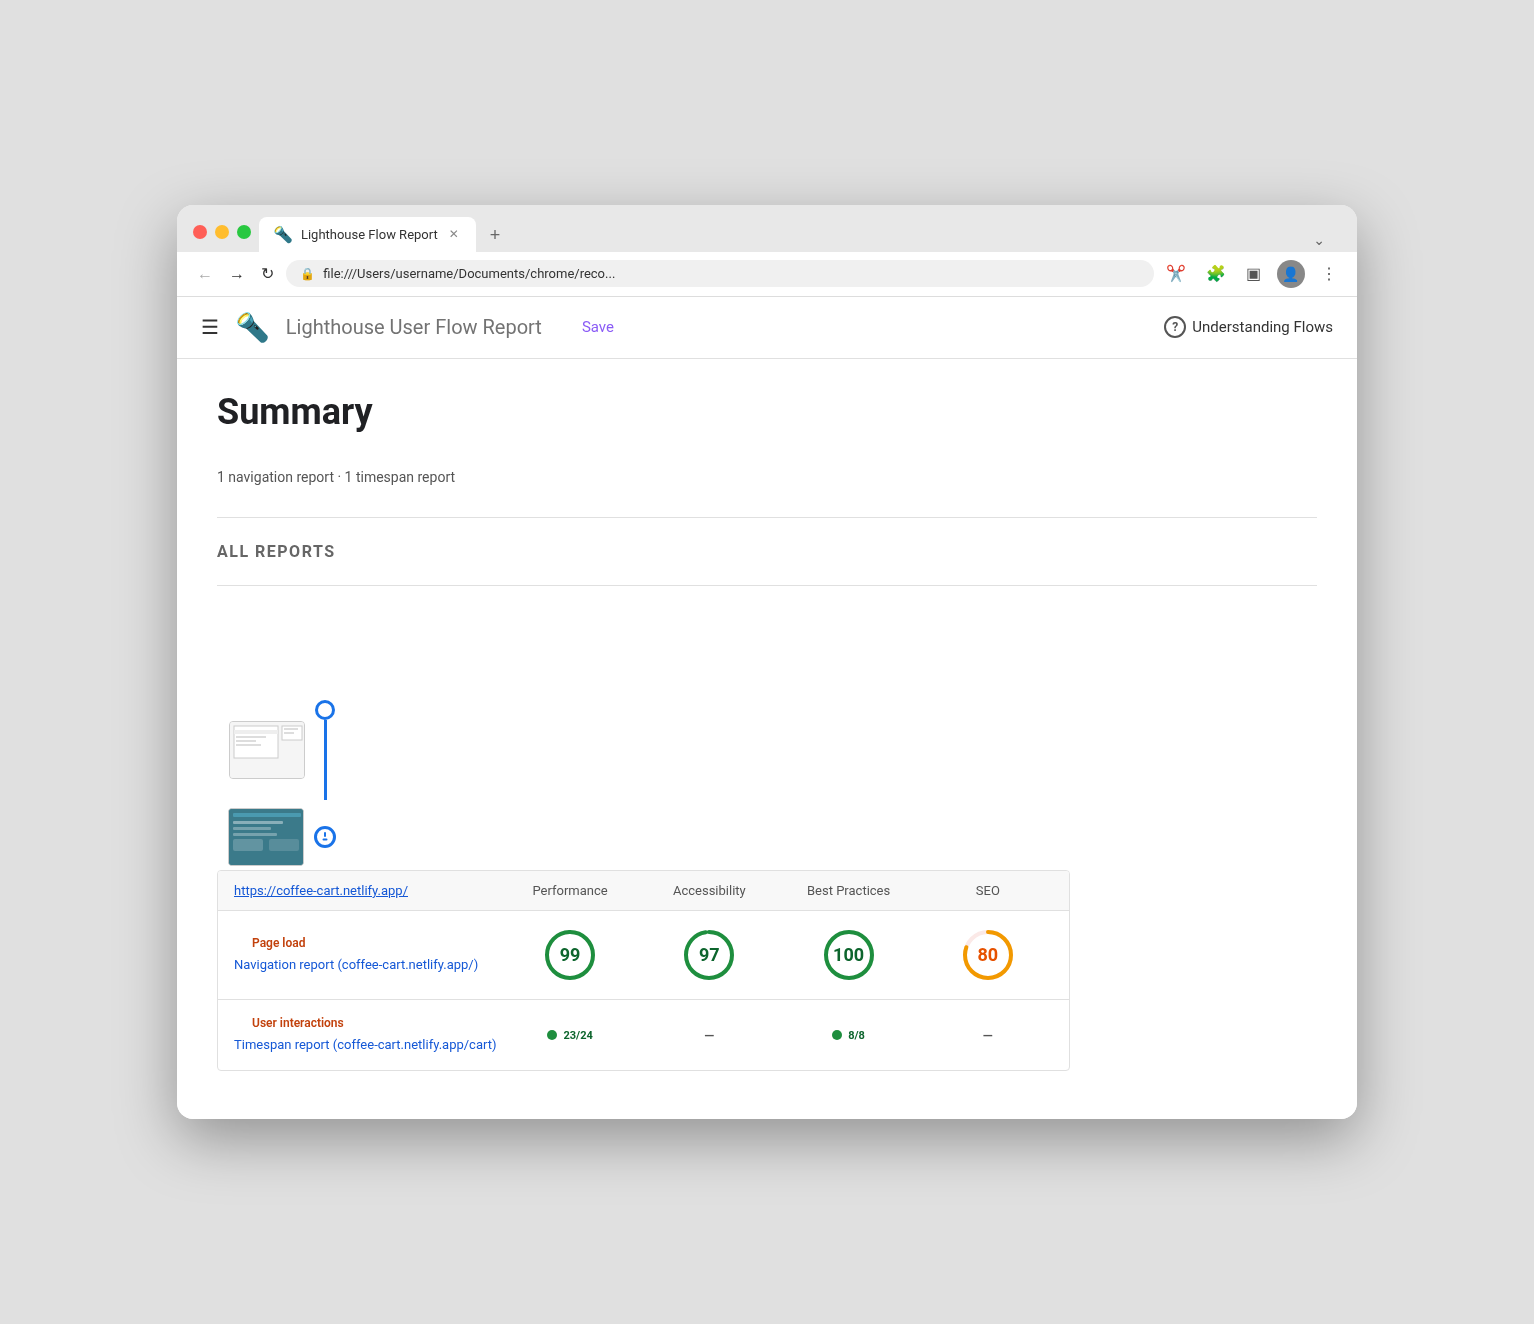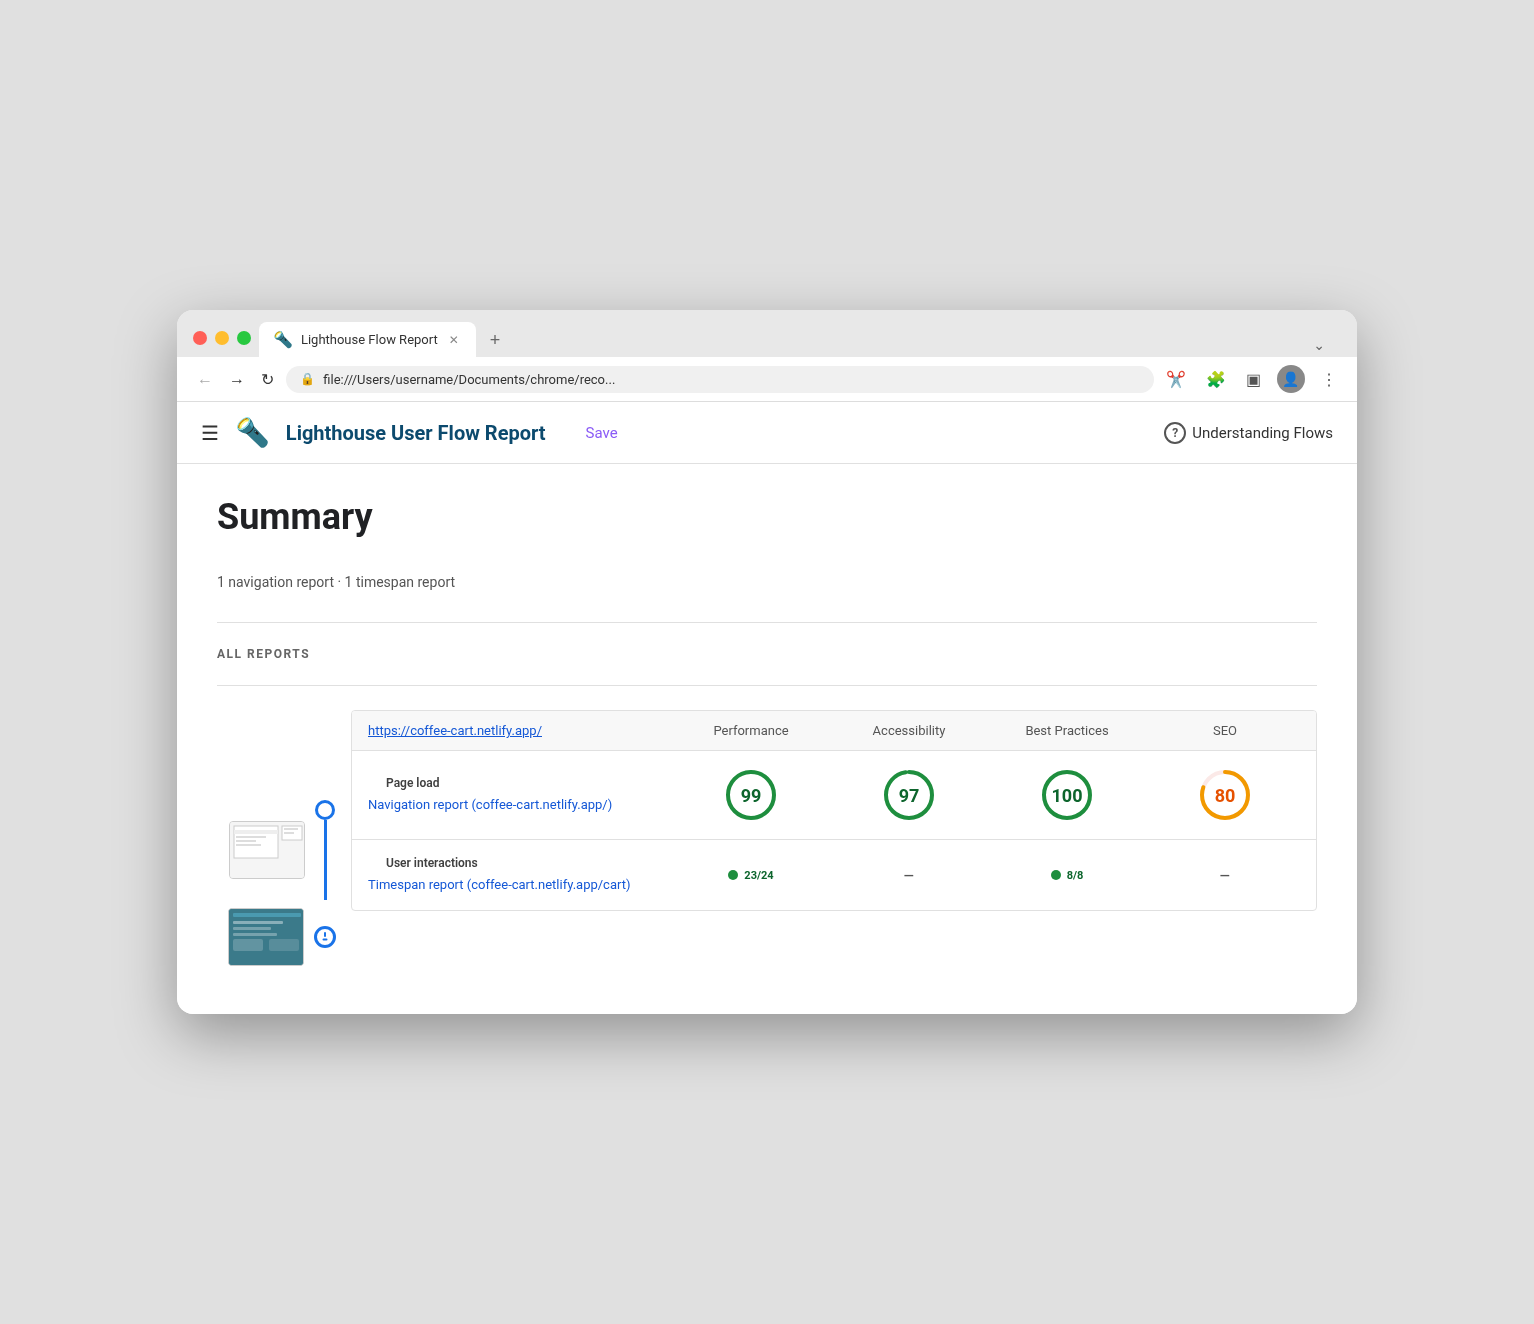--- a/index.html
+++ b/index.html
@@ -182,22 +182,22 @@
       cursor: pointer;
       color: #333;
     }
 
     .lighthouse-logo {
       font-size: 28px;
     }
 
     .app-title {
       font-size: 20px;
-      font-weight: 700;
-      color: #0c4a6e;
+      font-weight: 400;
+      color: #737373;
     }
 
     .app-save-btn {
       margin-left: 16px;
       font-size: 15px;
       color: #8b5cf6;
       cursor: pointer;
       padding: 4px 8px;
     }
 
@@ -243,21 +243,21 @@
       margin-top: 36px;
     }
 
     .separator {
       height: 1px;
       background: #e0e0e0;
       margin: 24px 0;
     }
 
     .section-label {
-      font-size: 12px;
+      font-size: 16px;
       font-weight: 700;
       letter-spacing: 1.5px;
       color: #666;
       margin-bottom: 14px;
       text-transform: uppercase;
     }
 
     
     .timeline-item {
       display: flex;
@@ -347,21 +347,21 @@
       border-bottom: 1px solid #e0e0e0;
       align-items: center;
     }
     .table-row-data:last-child {
       border-bottom: none;
     }
 
     .report-type-label {
       font-size: 12px;
       font-weight: 600;
-      color: #404040;
+      color: #c2410c;
       margin-bottom: 4px;
       padding-left: 18px;
     }
 
     .report-link {
       font-size: 13px;
       color: #1558d6;
       cursor: pointer;
       line-height: 1.4;
     }
@@ -428,20 +428,21 @@
       height: 10px;
       border-radius: 50%;
       background: #1e8e3e;
     }
 
     
     .outer-layout {
       display: flex;
       gap: 4px;
       align-items: flex-start;
+      flex-direction: column;
     }
 
     .left-column {
       display: flex;
       flex-direction: column;
       align-items: center;
       width: 130px;
       flex-shrink: 0;
       padding-top: 62px;
     }

